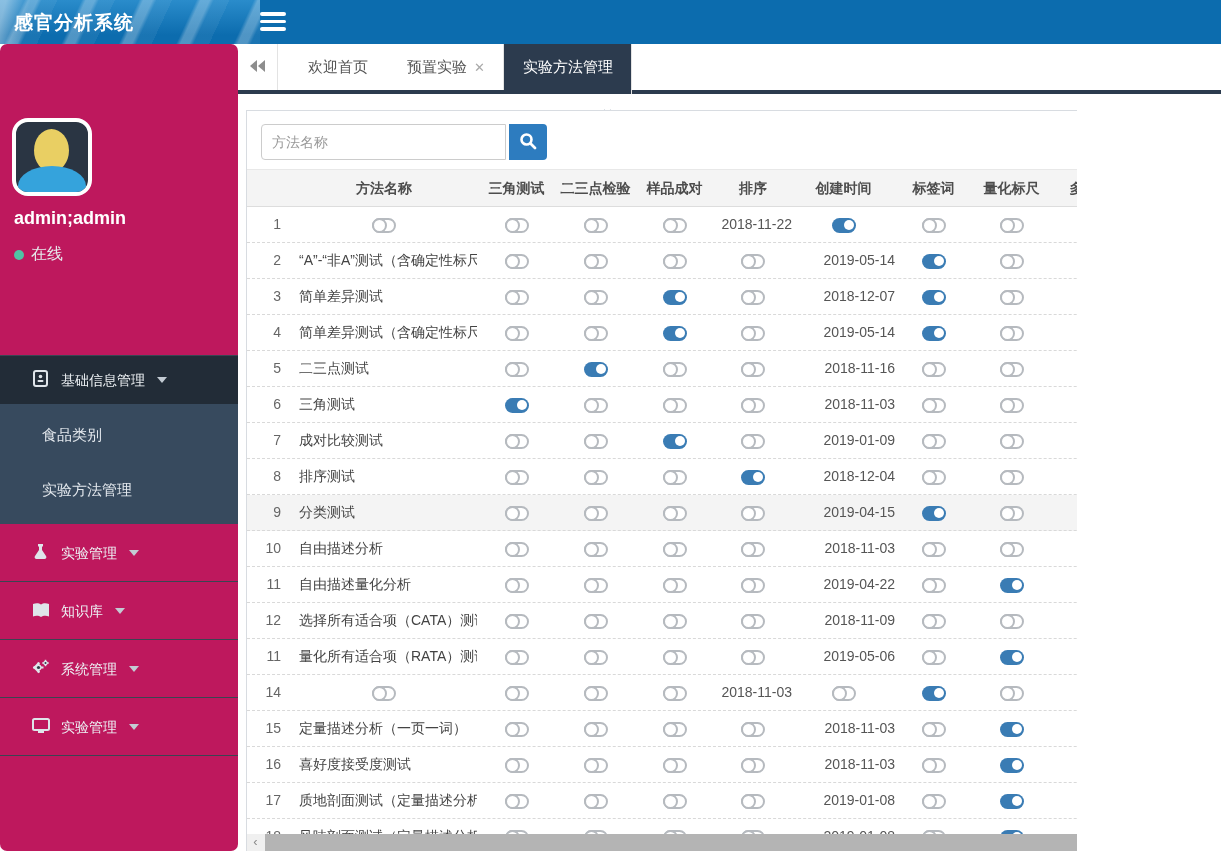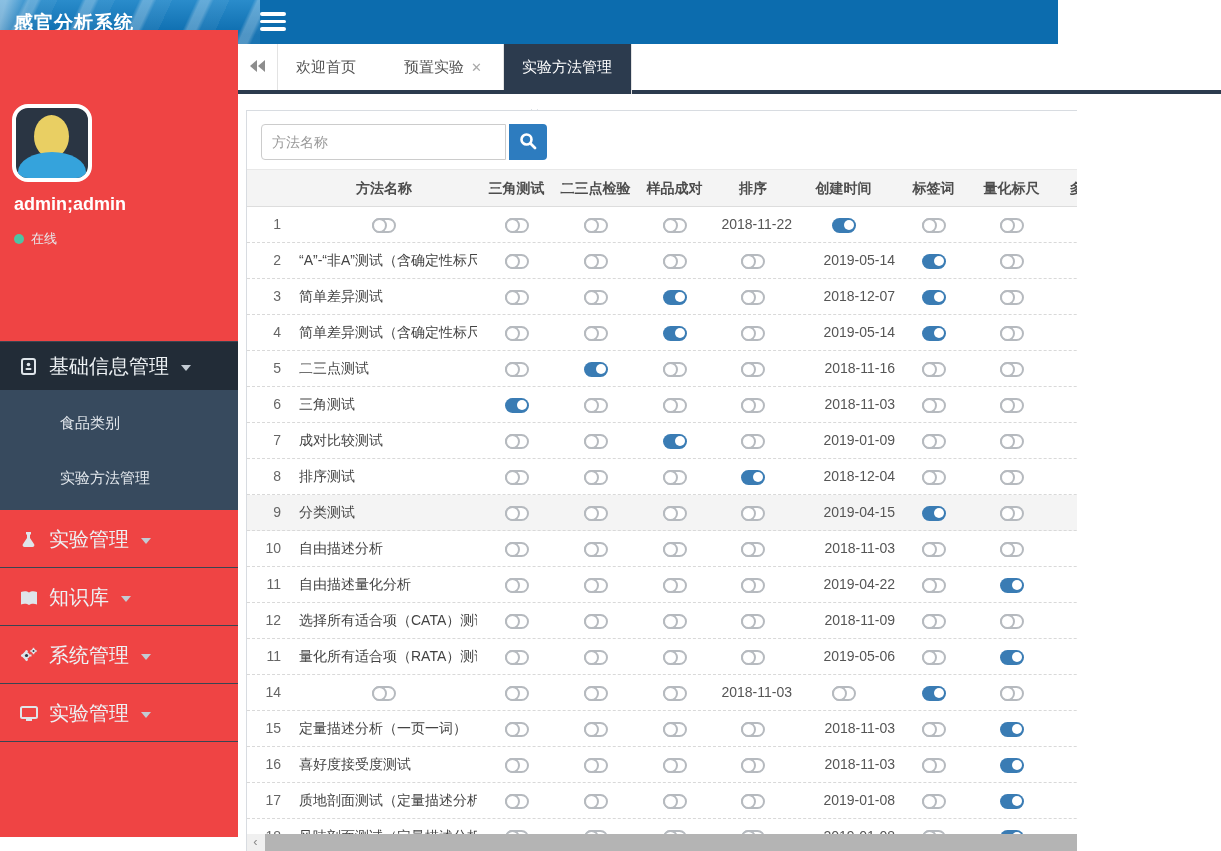--- a/index.html
+++ b/index.html
@@ -1,68 +1,68 @@
 <!DOCTYPE html>
 <html><head>
 <meta charset="utf-8">
 <style>
   * { box-sizing: border-box; margin: 0; padding: 0; }
   html,body { width:1221px; height:851px; overflow:hidden;
     font-family:"Liberation Sans","DejaVu Sans",sans-serif; background:#fff; }
   .stage { position:relative; width:1221px; height:851px; }
 
   
-  .topbar { position:absolute; left:0; top:0; width:1058px; height:44px;
+  .topbar { position:absolute; left:0; top:0; width:1221px; height:44px;
     background:#0c6cae; overflow:hidden; }
   .topbar .streaks { position:absolute; left:0; top:0; width:260px; height:44px;
     background:
       linear-gradient(105deg, rgba(255,255,255,.45) 0 6px, rgba(255,255,255,0) 30px),
       repeating-linear-gradient(115deg, rgba(255,255,255,0) 0 22px, rgba(255,255,255,.28) 26px 34px, rgba(255,255,255,.06) 38px 52px),
       linear-gradient(180deg, #2a8ccb 0%, #0c6cae 80%); }
   .app-title { position:absolute; left:14px; top:10px; color:#fff; font-size:19px;
     font-weight:bold; letter-spacing:1px; }
   .hamburger { position:absolute; left:260px; top:12px; width:26px; height:20px; cursor:pointer; }
   .hamburger i { display:block; height:3.5px; background:#fff; border-radius:2px; margin-bottom:4px; }
 
   
-  .sidebar { position:absolute; left:0; top:30px; width:238px; height:807px;
-    background:#ef4444; color:#e8ecf0; }
+  .sidebar { position:absolute; left:0; top:44px; width:238px; height:807px;
+    background:#be185d; color:#e8ecf0;border-radius:7px; }
   .avatar { position:absolute; left:12px; top:74px; width:80px; height:78px;
     border:4px solid #fff; border-radius:16px; background:#2a3543; overflow:hidden; }
   .avatar .head { position:absolute; left:18px; top:7px; width:35px; height:43px;
     background:#e9cf63; border-radius:50%; }
   .avatar .body { position:absolute; left:2px; top:44px; width:68px; height:40px;
     background:#35a3dc; border-radius:50% 50% 10px 10px; }
   .user-name { position:absolute; left:14px; top:164px; font-size:18px; font-weight:bold; color:#fff; }
-  .user-status { position:absolute; left:14px; top:200px; font-size:13px; color:#e6e9ec; }
+  .user-status { position:absolute; left:14px; top:200px; font-size:16px; color:#e6e9ec; }
   .user-status .dot { display:inline-block; width:10px; height:10px; border-radius:50%;
     background:#4fc3a4; margin-right:7px; vertical-align:-1px; }
 
   .menu { position:absolute; left:0; top:311px; width:238px; }
-  .menu-item { height:49px; line-height:49px; padding-left:20px; font-size:20px;
+  .menu-item { height:49px; line-height:49px; padding-left:32px; font-size:14px;
     color:#edf1f4; cursor:pointer; border-top:1px solid #3a4552; position:relative; }
   .menu-item.lvl { height:58px; line-height:58px; border-top:none; border-bottom:1px solid #3a4552; }
   .menu-item.active { background:#222c37; }
   .menu-item .mi { display:inline-block; width:17px; margin-right:12px; vertical-align:-2px; color:#dfe5ea; }
   .menu-item .mi svg { display:block; }
   .caret { display:inline-block; width:0; height:0; margin-left:12px;
     border-left:5px solid transparent; border-right:5px solid transparent;
     border-top:6px solid #c3cbd3; vertical-align:2px; }
-  .submenu { background:#374a5e; padding:5px 18px; }
+  .submenu { background:#374a5e; padding:5px 0;font-family:Liberation Mono, monospace; }
   .submenu-item { height:55px; line-height:55px; padding-left:42px; font-size:15px;
     color:#e3e8ed; cursor:pointer; }
 
   
   .content { position:absolute; left:238px; top:44px; width:983px; height:807px; background:#fff; }
 
   .tabbar { position:absolute; left:0; top:0; width:983px; height:50px;
     border-bottom:4px solid #2c3b4e; background:#fff; }
   .tab-back { position:absolute; left:0; top:0; width:40px; height:46px;
     border-right:1px solid #e3e3e3; cursor:pointer; text-align:center; line-height:46px; color:#8d8d8d; }
-  .tab { position:absolute; top:0; height:46px; line-height:46px; text-align:left;
+  .tab { position:absolute; top:0; height:46px; line-height:46px; text-align:right;
     font-size:15px; color:#555; cursor:pointer; border-right:1px solid #e3e3e3; padding:0 18px; }
   .tab .x { color:#a9a9a9; margin-left:7px; font-size:13px; cursor:pointer; }
   .tab.t1 { left:40px; width:108px; border-right:none;}
   .tab.t2 { left:148px; width:118px; }
   .tab.t3 { left:266px; width:128px; background:#2c3b4e; color:#fff; height:50px; }
   .tab.t3 .x { color:#93a1b1; }
 
   .panel { position:absolute; left:8px; top:66px; width:831px; height:741px;
     border-left:1px solid #d8dce1; border-top:1px solid #d8dce1; background:#fff; overflow:hidden; }
 

